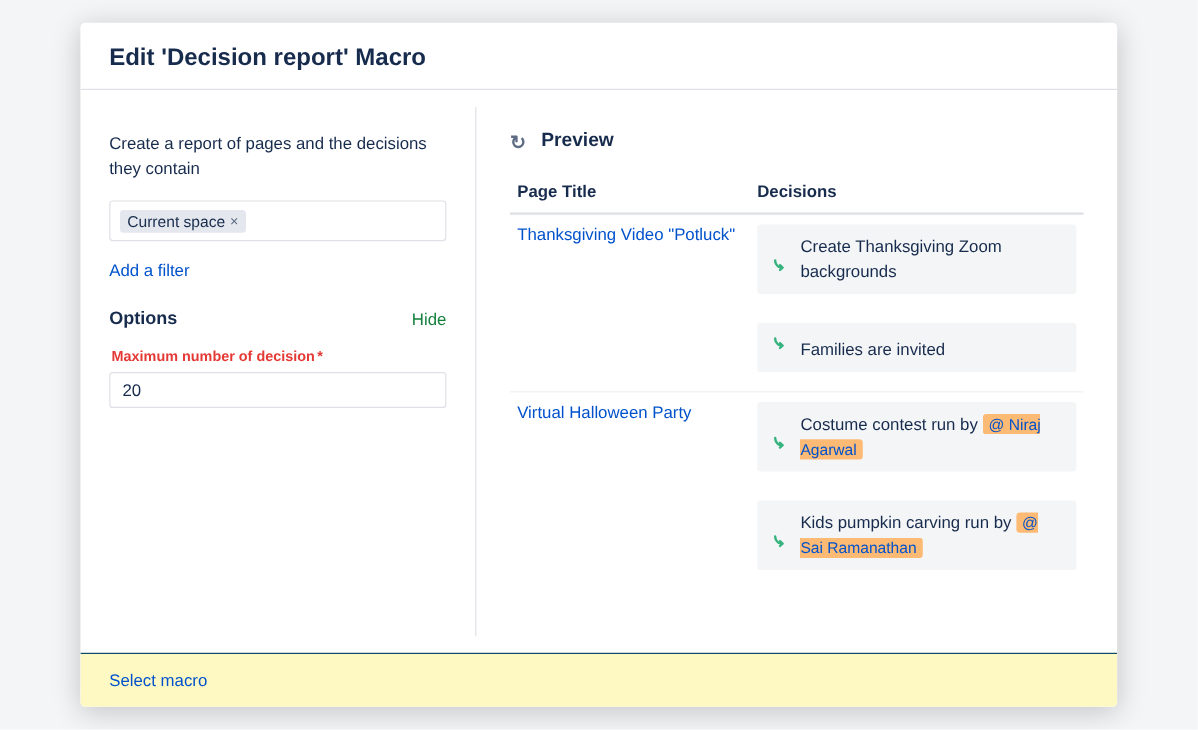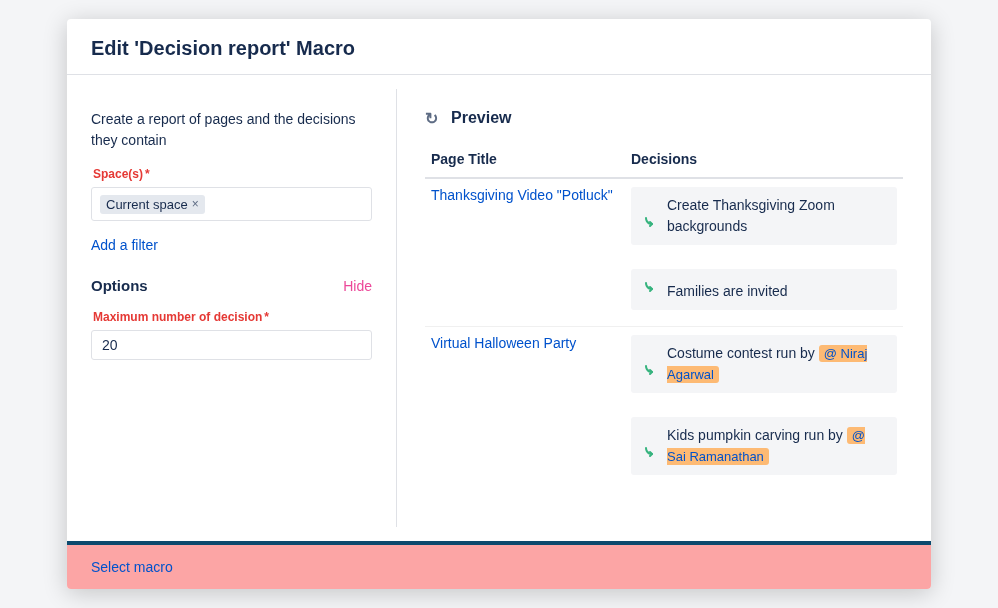--- a/index.html
+++ b/index.html
@@ -103,21 +103,21 @@
       align-items: center;
       justify-content: space-between;
       margin-top: 8px;
     }
     .options-label {
       font-size: 15px;
       font-weight: 700;
       color: #172b4d;
     }
     .hide-link {
-      color: #ec4899;
+      color: #15803d;
       cursor: pointer;
       font-size: 14px;
       text-decoration: none;
     }
     .number-input {
       border: 1px solid #dfe1e6;
       border-radius: 3px;
       padding: 6px 10px;
       width: 100%;
       font-size: 14px;
@@ -202,24 +202,24 @@
       padding: 1px 5px;
       font-size: 13px;
     }
     .section-row {
       border-bottom: 1px solid #f0f0f0;
     }
 
     
     .modal-footer {
       padding: 14px 24px;
-      border-top: 4px solid #0c4a6e;
-      display: flex;
-      align-items: center;
-      background: #fca5a5;
+      border-top: 1px solid #0c4a6e;
+      display: flex;
+      align-items: center;
+      background: #fef9c3;
     }
     .select-macro-link {
       color: #0052cc;
       cursor: pointer;
       font-size: 14px;
       text-decoration: none;
     }
     .footer-actions {
       display: flex;
       gap: 10px;
@@ -250,23 +250,20 @@
 <div class="modal">
 
   <div class="modal-title">Edit 'Decision report' Macro</div>
 
   <div class="modal-body">
 
     <div class="left-panel">
       <div class="description-text">Create a report of pages and the decisions they contain</div>
 
       <div class="field-group">
-        <div class="field-label">
-          <span>Space(s)</span><span>*</span>
-        </div>
         <div class="tag-input">
           <div class="tag">
             <span>Current space</span>
             <span class="tag-remove">×</span>
           </div>
         </div>
       </div>
 
       <a class="add-filter-link">Add a filter</a>
 

